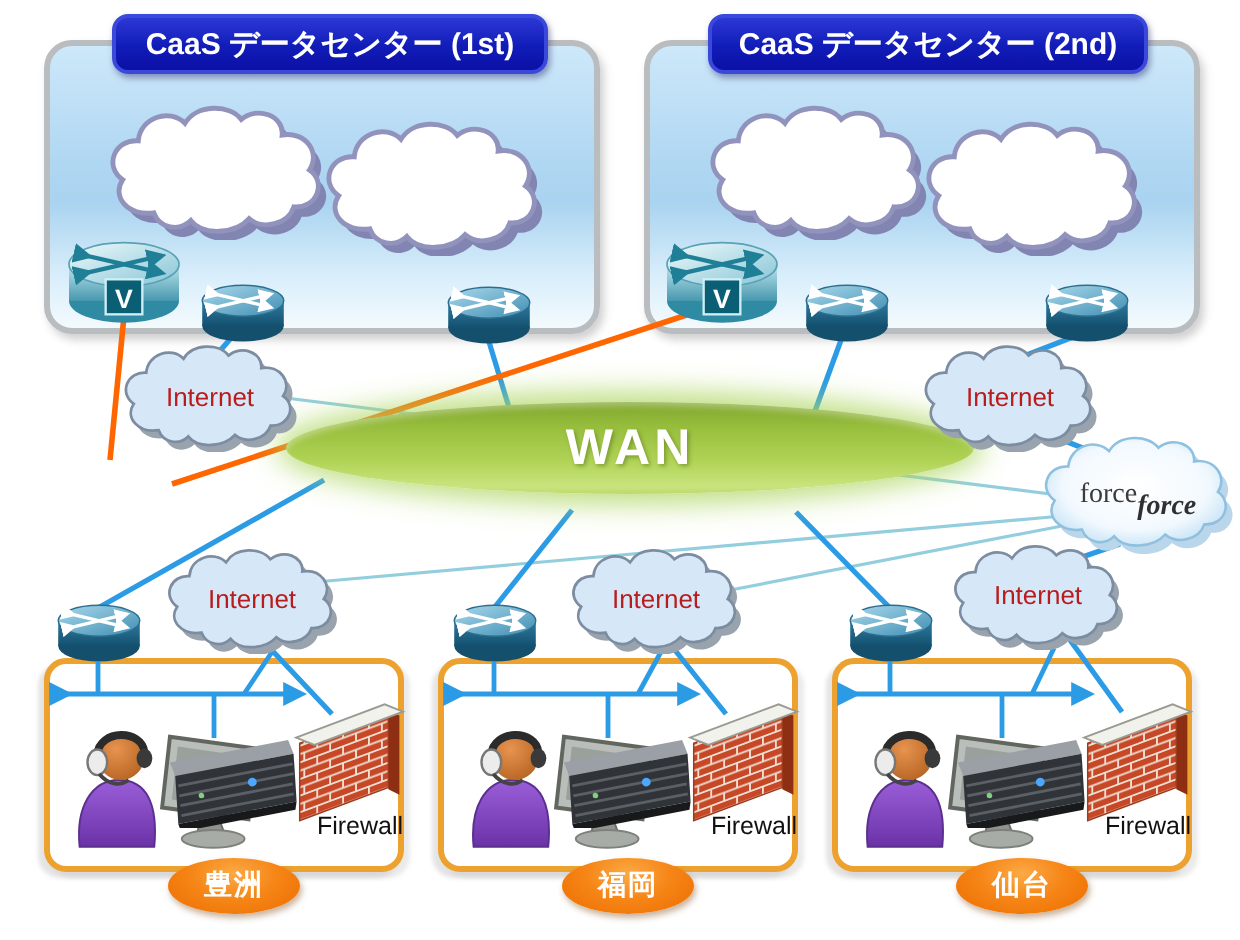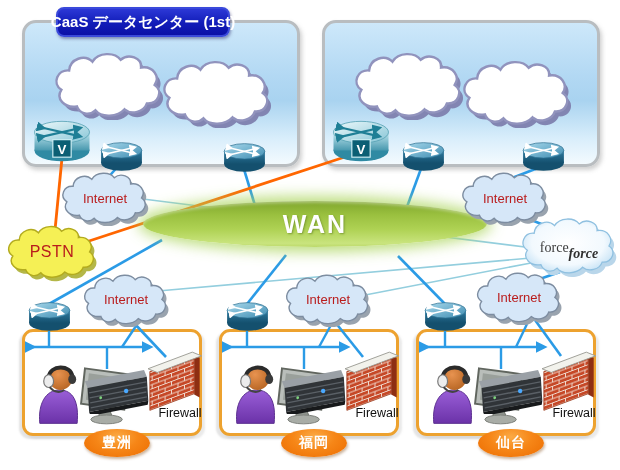--- a/index.html
+++ b/index.html
@@ -254,27 +254,20 @@
     <div class="cloud-lbl">Internet</div>
   </div>
   <div class="cloud-node" style="left:467px;top:270px;width:104px;height:55px">
     <svg width="104" height="55" viewBox="0 0 120 72" class="inet-cloud">
       <use href="#cloudp" x="4" y="5" class="sh"></use>
         <use href="#cloudp" class="main"></use>
       </svg>
     <div class="cloud-lbl">Internet</div>
   </div>
 
-  <div class="cloud-node" style="left:4px;top:219px;width:96px;height:66px">
-    <svg width="96" height="66" viewBox="0 0 120 72" class="pstn-cloud">
-      <use href="#cloudp" x="4" y="5" class="sh"></use>
-        <use href="#cloudp" class="main"></use>
-      </svg>
-    <div class="cloud-lbl pstn-lbl">PSTN</div>
-  </div>
 
   <div class="cloud-node" style="left:518px;top:212px;width:102px;height:68px">
     <svg width="102" height="68" viewBox="0 0 120 72" class="sf-cloud">
       <use href="#cloudp" x="4" y="5" class="sh"></use>
         <use href="#cloudp" class="main"></use>
       </svg>
     <div class="cloud-lbl sf-lbl">
         <span>force</span>
         <span class="sf-b">force</span>
       </div>
@@ -337,19 +330,20 @@
       <use href="#sym-person"></use>
     </svg>
   <svg class="abs" style="left:478px;top:366px" width="66" height="48" viewBox="0 0 66 48">
       <use href="#sym-server"></use>
     </svg>
   <svg class="abs" style="left:534px;top:342px" width="64" height="72" viewBox="0 0 64 78">
       <use href="#sym-firewall"></use>
     </svg>
   <div class="abs fw-lbl" style="left:542px;top:406px">Firewall</div>
 
-  <div class="dc-badge" style="left:56px;width:174px">CaaS データセンター (1st)</div>
+  <div class="dc-badge" style="left:56px;width:218px">CaaS データセンター (1st)</div>
+  <div class="dc-badge" style="left:354px;width:220px">CaaS データセンター (2nd)</div>
 
   <div class="site-label" style="left:84px">豊洲</div>
   <div class="site-label" style="left:281px">福岡</div>
   <div class="site-label" style="left:478px">仙台</div>
 
 </div>
 
 </body></html>

